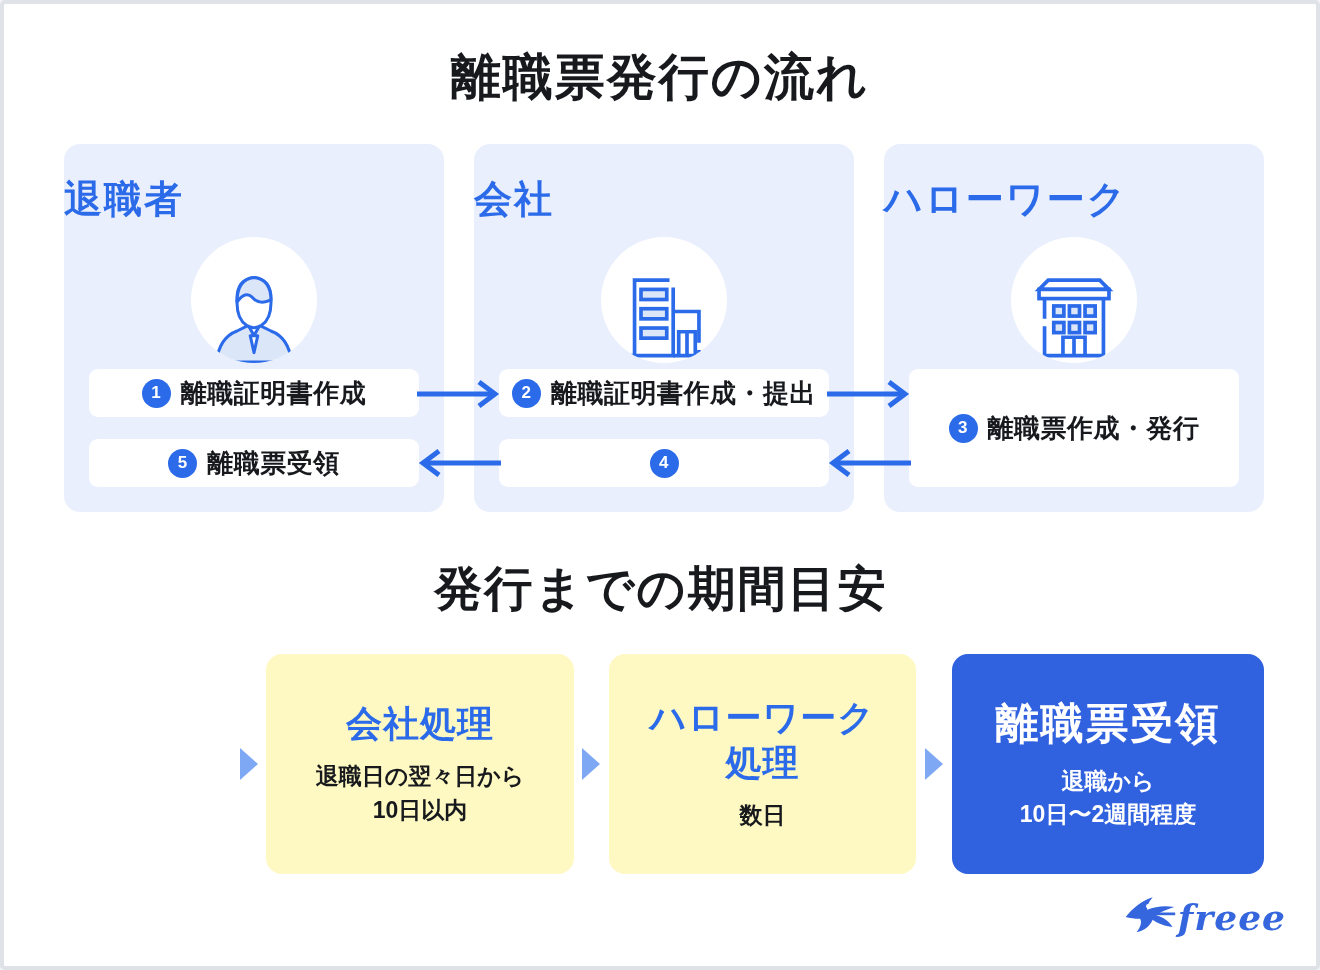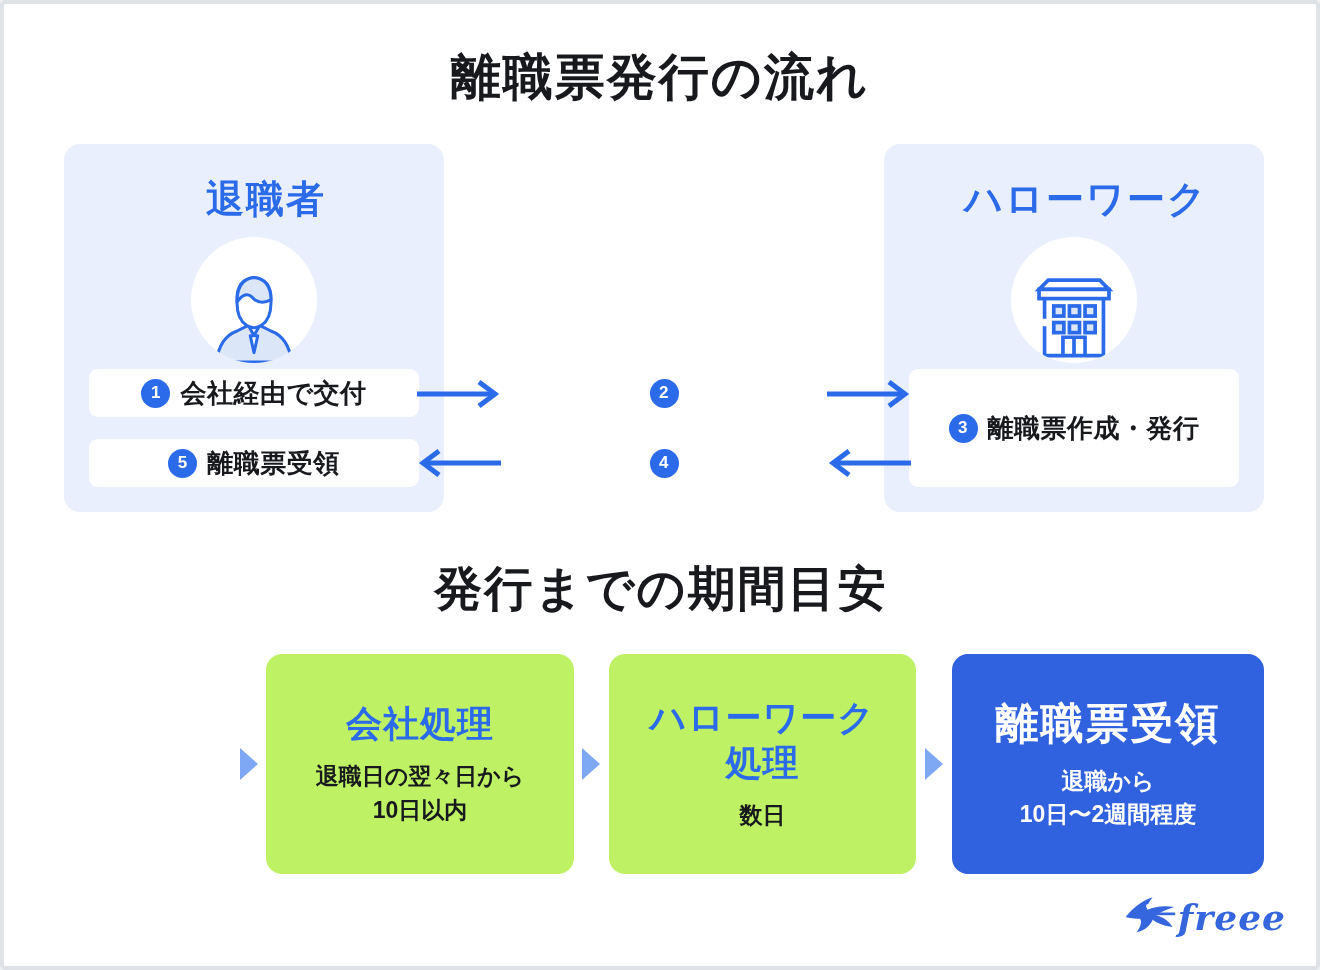--- a/index.html
+++ b/index.html
@@ -21,22 +21,22 @@
   .title2{
     position:absolute;left:0;top:552px;width:100%;
     margin:1px;text-align:center;
     font-size:48px;font-weight:800;letter-spacing:2px;color:#17191d;
   }
   .panel{
     position:absolute;top:140px;width:380px;height:368px;
     background:#e9effc;border-radius:16px;
   }
   .panel-header{
-    margin-top:30px;text-align:center;
-    font-size:38px;font-weight:800;letter-spacing:2px;color:#2b6bea;padding-left:24px;
+    margin-top:30px;text-align:left;
+    font-size:38px;font-weight:800;letter-spacing:2px;color:#2b6bea;
   }
   .icon-circle{
     position:absolute;left:127px;top:93px;
     width:126px;height:126px;border-radius:50%;
     background:#ffffff;overflow:hidden;
     display:flex;justify-content:center;align-items:flex-end;
   }
   .step{
     position:absolute;width:330px;height:48px;
     background:#ffffff;border-radius:9px;
@@ -46,21 +46,21 @@
   .step.tall{height:118px;}
   .badge{
     flex:0 0 auto;width:29px;height:29px;border-radius:50%;
     background:#2b6bea;color:#ffffff;
     display:flex;align-items:center;justify-content:center;
     font-size:17px;font-weight:700;
   }
   .arrow{position:absolute;}
   .tbox{
     position:absolute;top:650px;height:220px;
-    background:#bef264;border-radius:16px;
+    background:#fef9c3;border-radius:16px;
     display:flex;flex-direction:column;align-items:center;justify-content:center;
     gap:14px;
   }
   .tbox.highlight{background:#3061de;}
   .t-head{
     font-size:36px;font-weight:800;letter-spacing:1px;color:#2b6bea;
     text-align:center;white-space:pre-line;line-height:1.25;
   }
   .tbox.highlight .t-head{color:#ffffff;font-size:43px;letter-spacing:2px;}
   .t-detail{
@@ -99,20 +99,38 @@
           <path d="M10 100 Q13 74 32 67 L44 61 L50 70 L56 61 L68 67 Q87 74 90 100 Z" fill="#dbe6f8"></path>
           <path d="M44 61 L50 72 L56 61" fill="#ffffff"></path>
           <path d="M46 72 L54 72 L50 90 Z" fill="#ffffff"></path>
           <path d="M32 38 Q30 12 50 10 Q70 12 68 38 Q68 54 58 61 Q50 66 42 61 Q32 54 32 38 Z" fill="#ffffff"></path>
           <path d="M32 36 Q32 12 50 10 Q68 12 68 34 Q56 40 48 31 Q41 24 32 36 Z" fill="#dbe6f8"></path>
         </g>
       </svg>
     </div>
   </div>
 
+  <div class="panel" style="left:470px;">
+    <div class="panel-header">会社</div>
+    <div class="icon-circle">
+      <svg width="92" height="92" viewBox="0 0 100 100">
+        <g fill="none" stroke="#2b6bea" stroke-width="4">
+          <path d="M18 92 L18 10 L56 10"></path>
+          <path d="M60 18 L60 92 L14 92"></path>
+          <path d="M60 44 L88 44 L88 78"></path>
+          <path d="M88 86 L88 92 L60 92"></path>
+          <rect x="25" y="20" width="28" height="11" fill="#dbe6f8"></rect>
+          <rect x="25" y="41" width="28" height="11" fill="#dbe6f8"></rect>
+          <rect x="25" y="62" width="28" height="11" fill="#dbe6f8"></rect>
+          <path d="M66 92 L66 66 L84 66 L84 92"></path>
+          <path d="M75 66 L75 92"></path>
+        </g>
+      </svg>
+    </div>
+  </div>
 
   <div class="panel" style="left:880px;">
     <div class="panel-header">ハローワーク</div>
     <div class="icon-circle">
       <svg width="92" height="92" viewBox="0 0 100 100">
         <g fill="none" stroke="#2b6bea" stroke-width="4">
           <path d="M22 10 L78 10 L88 20 L12 20 Z" fill="#ffffff"></path>
           <rect x="12" y="20" width="76" height="10" fill="#ffffff"></rect>
           <path d="M18 52 L18 30 M18 60 L18 92 L82 92 L82 30"></path>
           <rect x="28" y="38" width="11" height="11" fill="#dbe6f8"></rect>
@@ -122,24 +140,25 @@
           <rect x="45" y="56" width="11" height="11" fill="#dbe6f8"></rect>
           <rect x="62" y="56" width="11" height="11" fill="#dbe6f8"></rect>
           <path d="M38 92 L38 72 L62 72 L62 92 M50 72 L50 92"></path>
         </g>
       </svg>
     </div>
   </div>
 
   <div class="step" style="left:85px;top:365px;">
     <span class="badge">1</span>
-    <span>会社経由で交付</span>
+    <span>離職証明書作成</span>
   </div>
   <div class="step" style="left:495px;top:365px;">
     <span class="badge">2</span>
+    <span>離職証明書作成・提出</span>
   </div>
   <div class="step tall" style="left:905px;top:365px;">
     <span class="badge">3</span>
     <span>離職票作成・発行</span>
   </div>
   <div class="step" style="left:495px;top:435px;">
     <span class="badge">4</span>
   </div>
   <div class="step" style="left:85px;top:435px;">
     <span class="badge">5</span>

